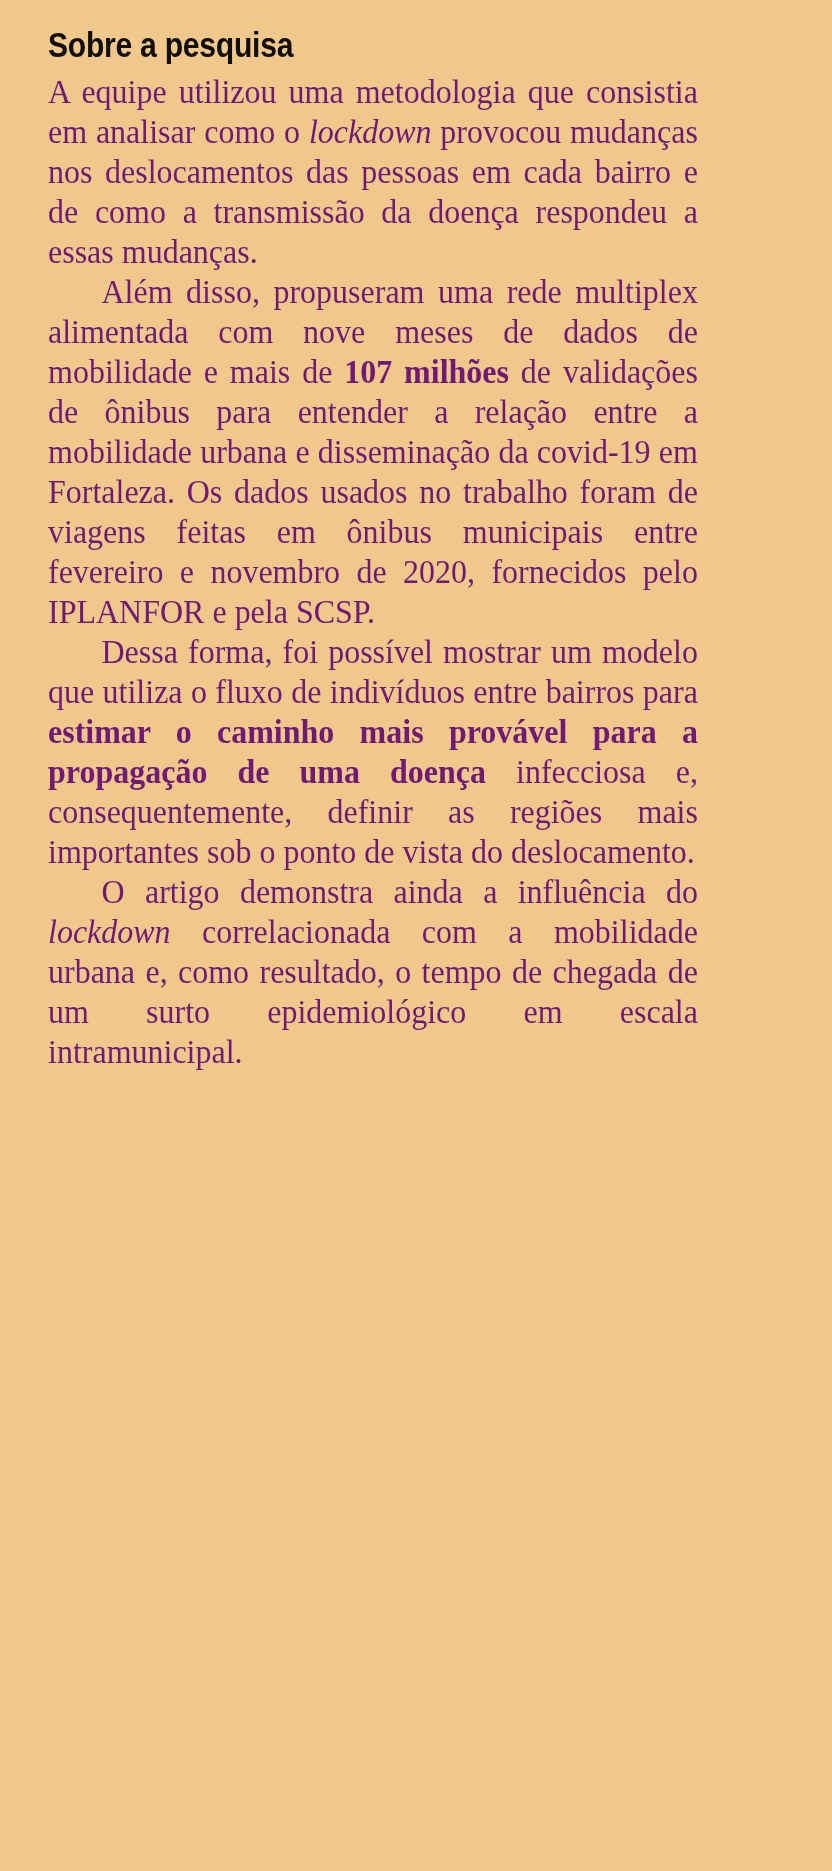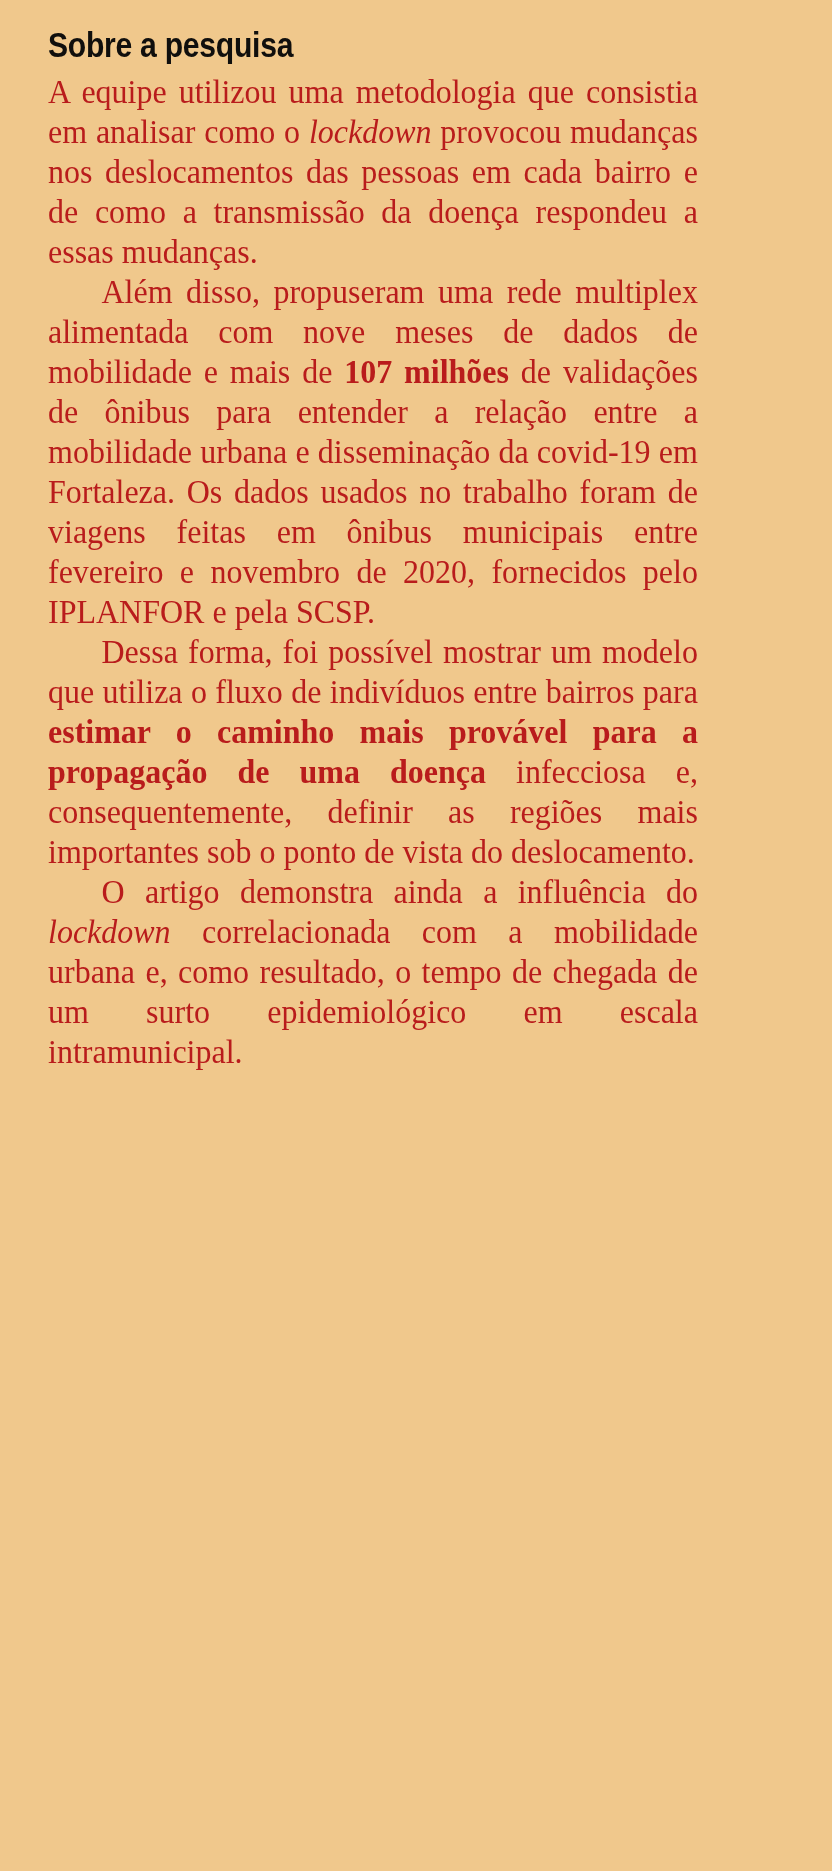--- a/index.html
+++ b/index.html
@@ -65,20 +65,20 @@
     font-style: italic;
   }
 </style>
 </head>
 <body style="background: rgb(240, 200, 140);">
 
 <div class="article" style="background: rgb(240, 200, 140);">
 
   <h1 class="article-heading" style="color: rgb(16, 15, 13);">Sobre a pesquisa</h1>
 
-  <div class="body-copy" style="color: #b91c1c;">
+  <div class="body-copy" style="color: #701a75;">
     <p class="para"><span>A equipe utilizou uma metodologia que consistia em analisar como o </span><i>lockdown</i><span> provocou mudanças nos deslocamentos das pessoas em cada bairro e de como a transmissão da doença respondeu a essas mudanças.</span></p>
     <p class="para"><span>Além disso, propuseram uma rede multiplex alimentada com nove meses de dados de mobilidade e mais de </span><b>107 milhões</b><span> de validações de ônibus para entender a relação entre a mobilidade urbana e disseminação da covid-19 em Fortaleza. Os dados usados no trabalho foram de viagens feitas em ônibus municipais entre fevereiro e novembro de 2020, fornecidos pelo IPLANFOR e pela SCSP.</span></p>
     <p class="para"><span>Dessa forma, foi possível mostrar um modelo que utiliza o fluxo de indivíduos entre bairros para </span><b>estimar o caminho mais provável para a propagação de uma doença</b><span> infecciosa e, consequentemente, definir as regiões mais importantes sob o ponto de vista do deslocamento.</span></p>
     <p class="para"><span>O artigo demonstra ainda a influência do </span><i>lockdown</i><span> correlacionada com a mobilidade urbana e, como resultado, o tempo de chegada de um surto epidemiológico em escala intramunicipal.</span></p>
   </div>
 
 </div>
 
 </body></html>

